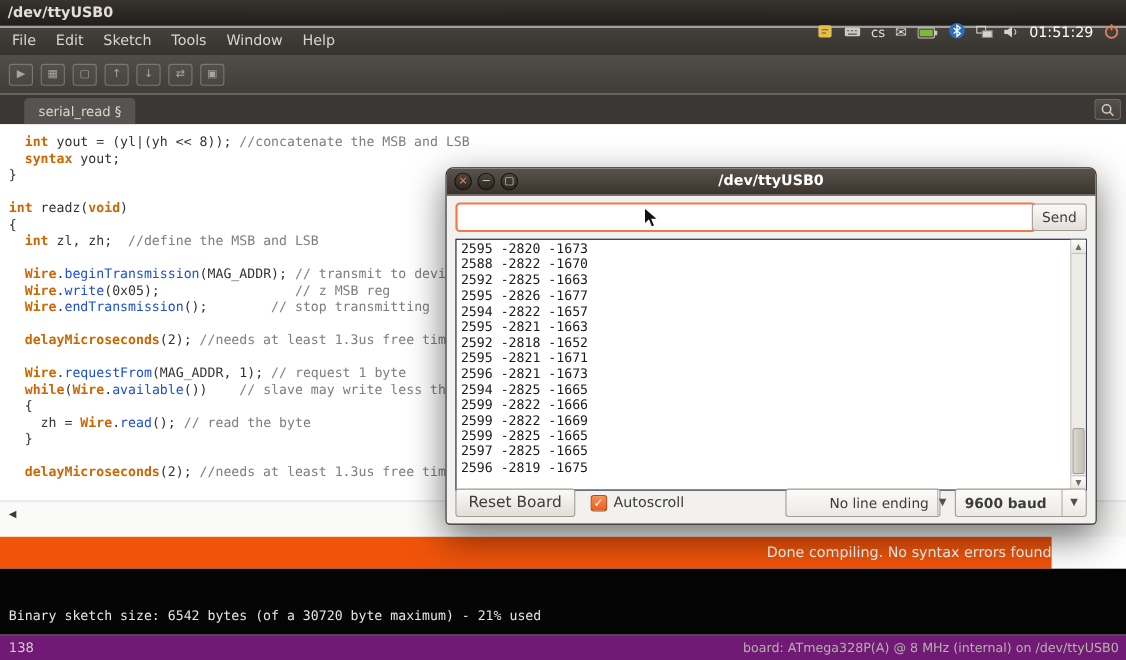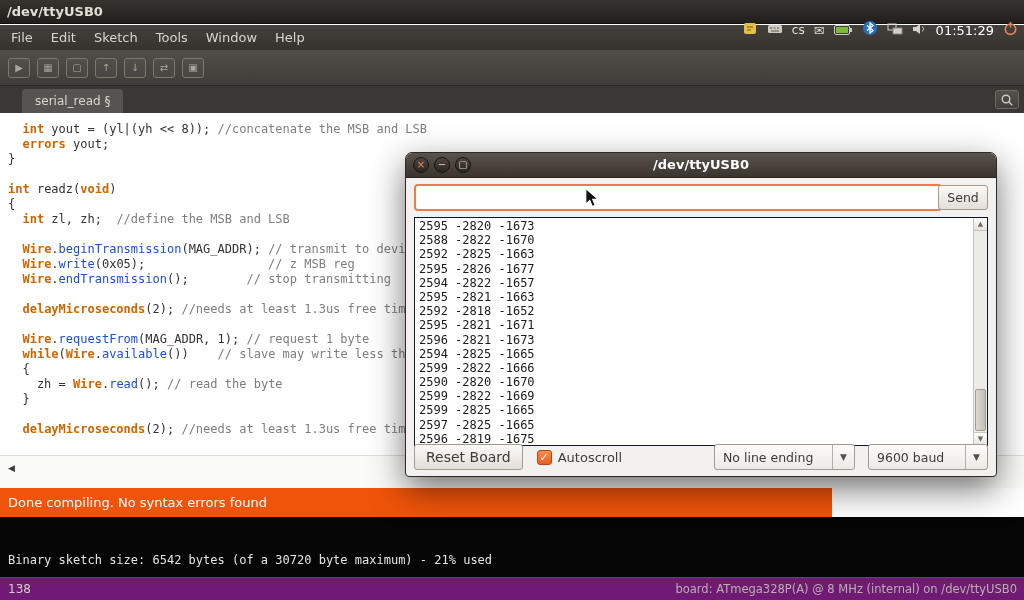--- a/index.html
+++ b/index.html
@@ -39,22 +39,22 @@
   .code-line { height:15px; line-height:15px; white-space:pre; }
   .tok-p { color:#333333; }
   .tok-k { color:#cc6600; font-weight:bold; }
   .tok-f { color:#1d4ed8; }
   .tok-c { color:#7e7e7e; }
 
   .hscroll { position:absolute; left:0; top:455px; width:1024px; height:33px; background:#fafaf9; border-top:1px solid #dededc; }
   .hscroll-left { position:absolute; left:8px; top:7px; font-size:9px; color:#3c3c3c; }
 
   
-  .status-orange { position:absolute; left:0; top:488px; width:832px; height:29px; background:#f0540a;
-    color:#ffffff; font-size:13px; line-height:29px; padding-left:8px; }
+  .status-orange { position:absolute; left:0; top:488px; width:956px; height:29px; background:#f0540a;
+    color:#ffffff; font-size:13px; line-height:29px; padding-left:8px;text-align:right; }
   .console { position:absolute; left:0; top:517px; width:1024px; height:60px; background:#050505;
     font-family:"DejaVu Sans Mono","Liberation Mono",monospace; font-size:12px; color:#e4e4e4; }
   .console-text { position:absolute; left:8px; top:36px; white-space:pre; }
   .footer { position:absolute; left:0; top:577px; width:1024px; height:23px; background:#701a75; border-top:1px solid #56524c; }
   .footer-line { position:absolute; left:8px; top:0; line-height:22px; font-size:12px; color:#d3cfc7; }
   .footer-board { position:absolute; right:7px; top:0; line-height:22px; font-size:11.5px; color:#b6b2aa; }
 
   
   .sm-window { position:absolute; left:405px; top:152px; width:592px; height:325px; z-index:50;
     background:#f2f1ef; border:1px solid #2e2925; border-radius:7px 7px 4px 4px;
@@ -91,22 +91,22 @@
     border-radius:3px; font-size:14px; color:#3c3c3c; font-family:inherit; }
   .sm-check { width:15px; height:15px; margin-left:14px; border:1px solid #b04a12; border-radius:3px;
     background:linear-gradient(#f98d4f,#e85f1e); color:#ffffff; font-size:11px; line-height:14px; text-align:center; }
   .sm-check-label { margin-left:6px; font-size:13px; color:#3c3c3c; }
   .spacer { flex:1; }
   .combo { height:26px; background:linear-gradient(#fcfbfa,#eceae6); border:1px solid #a49b8f; border-radius:3px;
     display:flex; align-items:center; font-size:12.5px; color:#3c3c3c; }
   .combo-text { padding:0 8px; flex:1; white-space:nowrap; }
   .combo-arrow { width:22px; align-self:stretch; border-left:1px solid #b7afa4; display:flex; align-items:center;
     justify-content:center; color:#55504a; font-size:9px; }
-  .combo-ending { width:141px; margin-right:13px; }
-  .combo-baud { width:120px; }
+  .combo-ending { width:141px; margin-right:13px;padding-left:31px; }
+  .combo-baud { width:120px;font-weight:bold; }
 
   .cursor { position:absolute; left:584px; top:188px; z-index:100; }
 </style>
 </head>
 <body>
 
 <div id="screen">
 
   <div class="top-panel">
     <span class="panel-title">/dev/ttyUSB0</span>
@@ -184,21 +184,21 @@
     <div class="serial-toggle">
       <svg width="14" height="14">
           <circle cx="6" cy="6" r="3.8" fill="none" stroke="#cfcbc3" stroke-width="1.4"></circle>
           <path d="M8.8 8.8l3.4 3.4" stroke="#cfcbc3" stroke-width="1.4"></path>
         </svg>
     </div>
   </div>
 
   <div class="editor" id="code-lines">
       <div class="code-line"><span class="tok-p">  </span><span class="tok-k">int</span><span class="tok-p"> yout = (yl|(yh &lt;&lt; 8)); </span><span class="tok-c">//concatenate the MSB and LSB</span></div>
-      <div class="code-line"><span class="tok-p">  </span><span class="tok-k">errors</span><span class="tok-p"> yout;</span></div>
+      <div class="code-line"><span class="tok-p">  </span><span class="tok-k">syntax</span><span class="tok-p"> yout;</span></div>
       <div class="code-line"><span class="tok-p">}</span></div>
       <div class="code-line">&nbsp;</div>
       <div class="code-line"><span class="tok-k">int</span><span class="tok-p"> readz(</span><span class="tok-k">void</span><span class="tok-p">)</span></div>
       <div class="code-line"><span class="tok-p">{</span></div>
       <div class="code-line"><span class="tok-p">  </span><span class="tok-k">int</span><span class="tok-p"> zl, zh;  </span><span class="tok-c">//define the MSB and LSB</span></div>
       <div class="code-line">&nbsp;</div>
       <div class="code-line"><span class="tok-p">  </span><span class="tok-k">Wire</span><span class="tok-p">.</span><span class="tok-f">beginTransmission</span><span class="tok-p">(MAG_ADDR); </span><span class="tok-c">// transmit to device</span></div>
       <div class="code-line"><span class="tok-p">  </span><span class="tok-k">Wire</span><span class="tok-p">.</span><span class="tok-f">write</span><span class="tok-p">(0x05);                 </span><span class="tok-c">// z MSB reg</span></div>
       <div class="code-line"><span class="tok-p">  </span><span class="tok-k">Wire</span><span class="tok-p">.</span><span class="tok-f">endTransmission</span><span class="tok-p">();        </span><span class="tok-c">// stop transmitting</span></div>
       <div class="code-line">&nbsp;</div>
@@ -249,21 +249,20 @@
           <div class="sm-line">2588 -2822 -1670</div>
           <div class="sm-line">2592 -2825 -1663</div>
           <div class="sm-line">2595 -2826 -1677</div>
           <div class="sm-line">2594 -2822 -1657</div>
           <div class="sm-line">2595 -2821 -1663</div>
           <div class="sm-line">2592 -2818 -1652</div>
           <div class="sm-line">2595 -2821 -1671</div>
           <div class="sm-line">2596 -2821 -1673</div>
           <div class="sm-line">2594 -2825 -1665</div>
           <div class="sm-line">2599 -2822 -1666</div>
-          <div class="sm-line">2590 -2820 -1670</div>
           <div class="sm-line">2599 -2822 -1669</div>
           <div class="sm-line">2599 -2825 -1665</div>
           <div class="sm-line">2597 -2825 -1665</div>
           <div class="sm-line">2596 -2819 -1675</div>
         </div>
       <div class="vscroll">
         <div class="vs-btn vs-up">▲</div>
         <div class="vs-thumb"></div>
         <div class="vs-btn vs-down">▼</div>
       </div>

